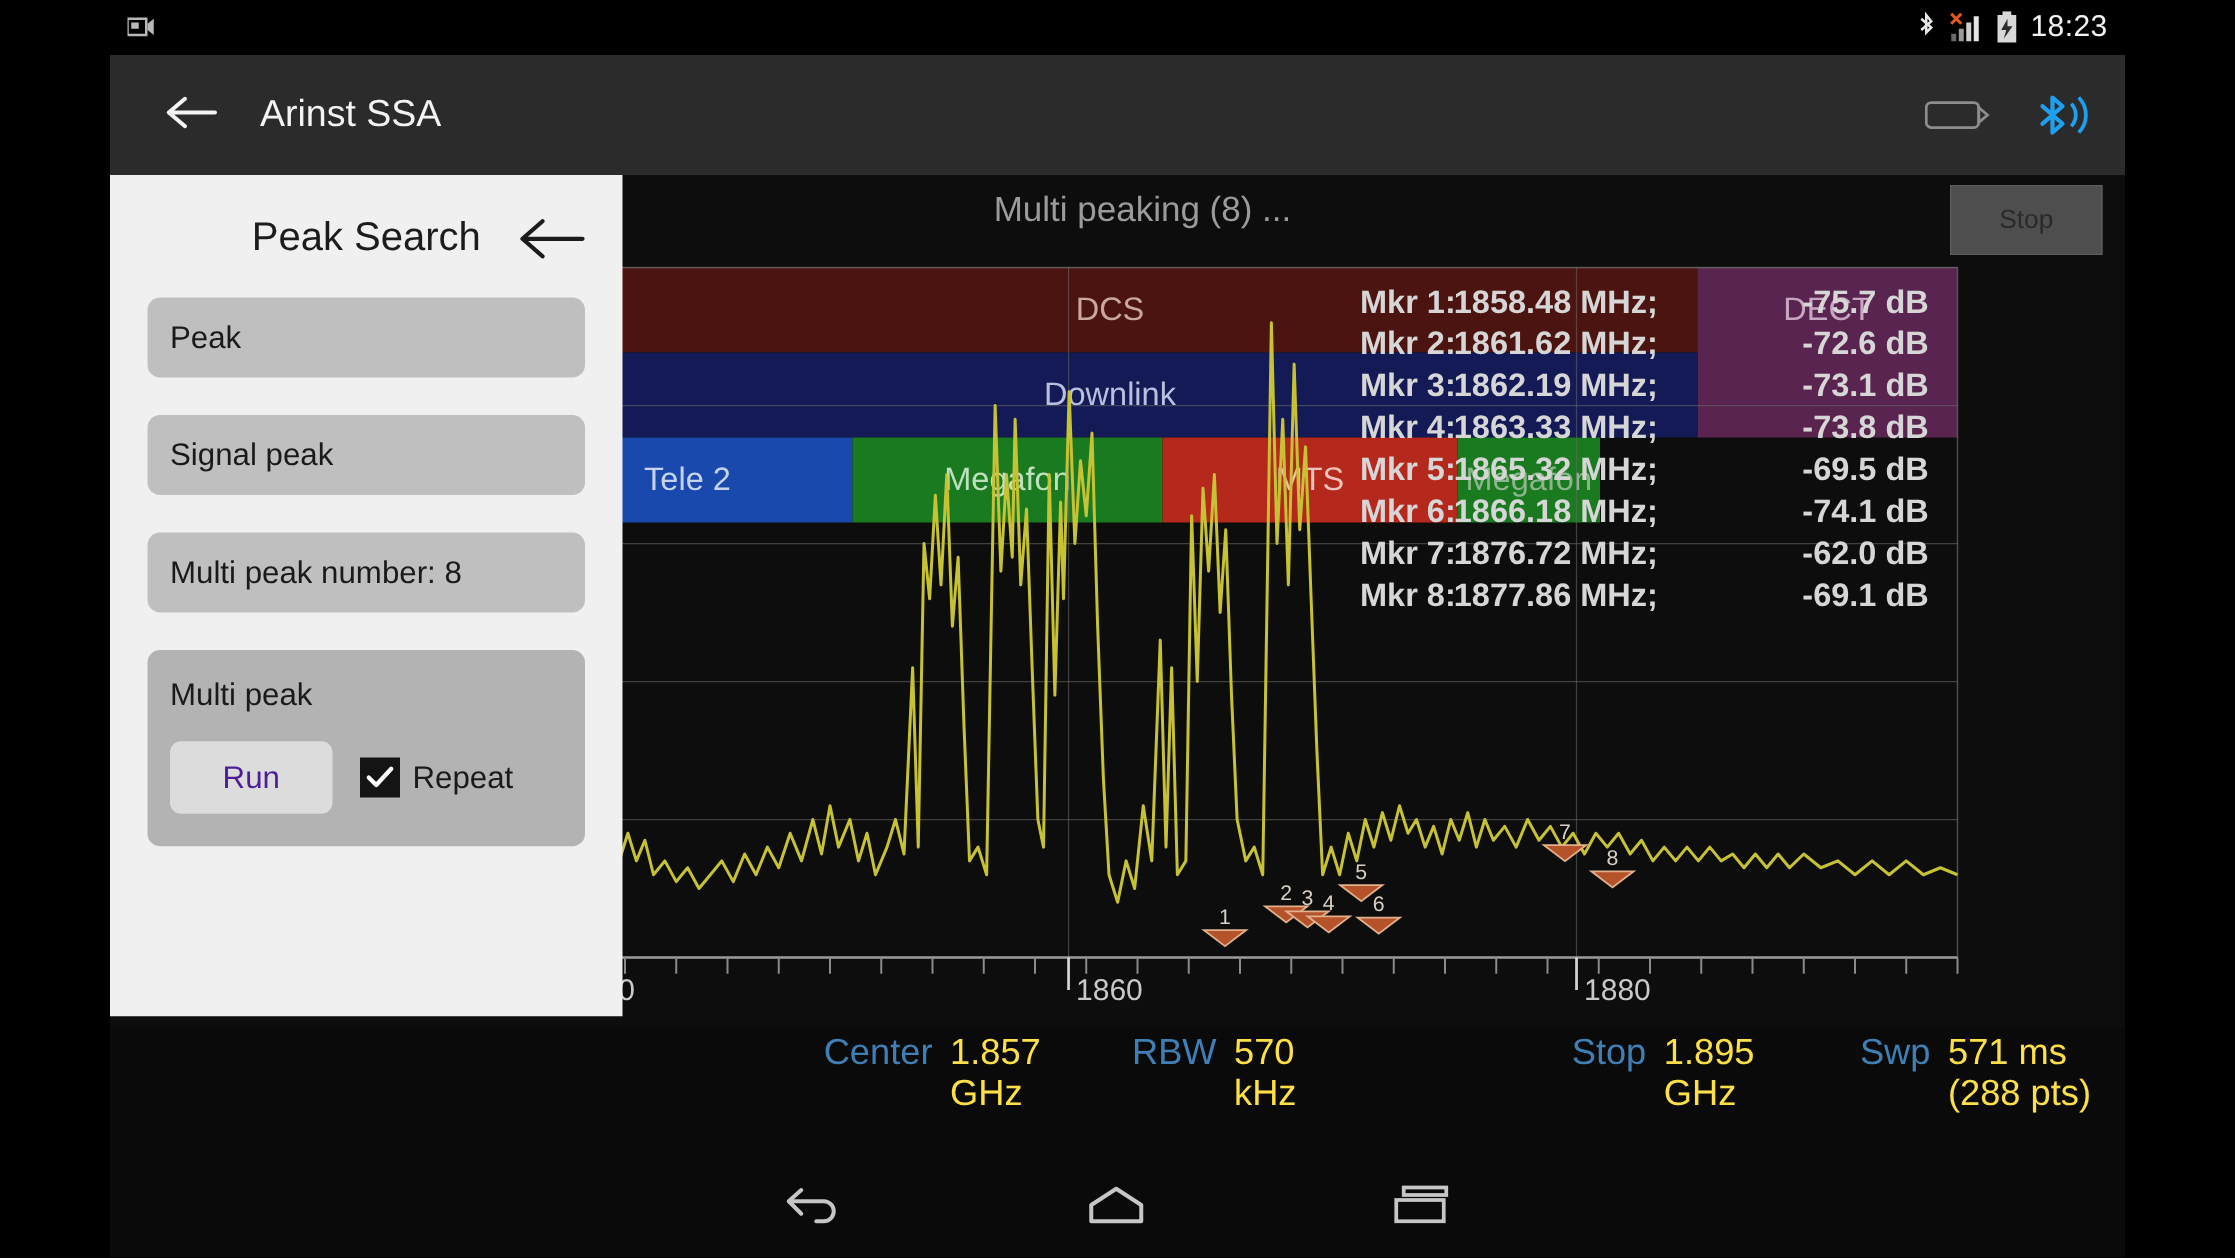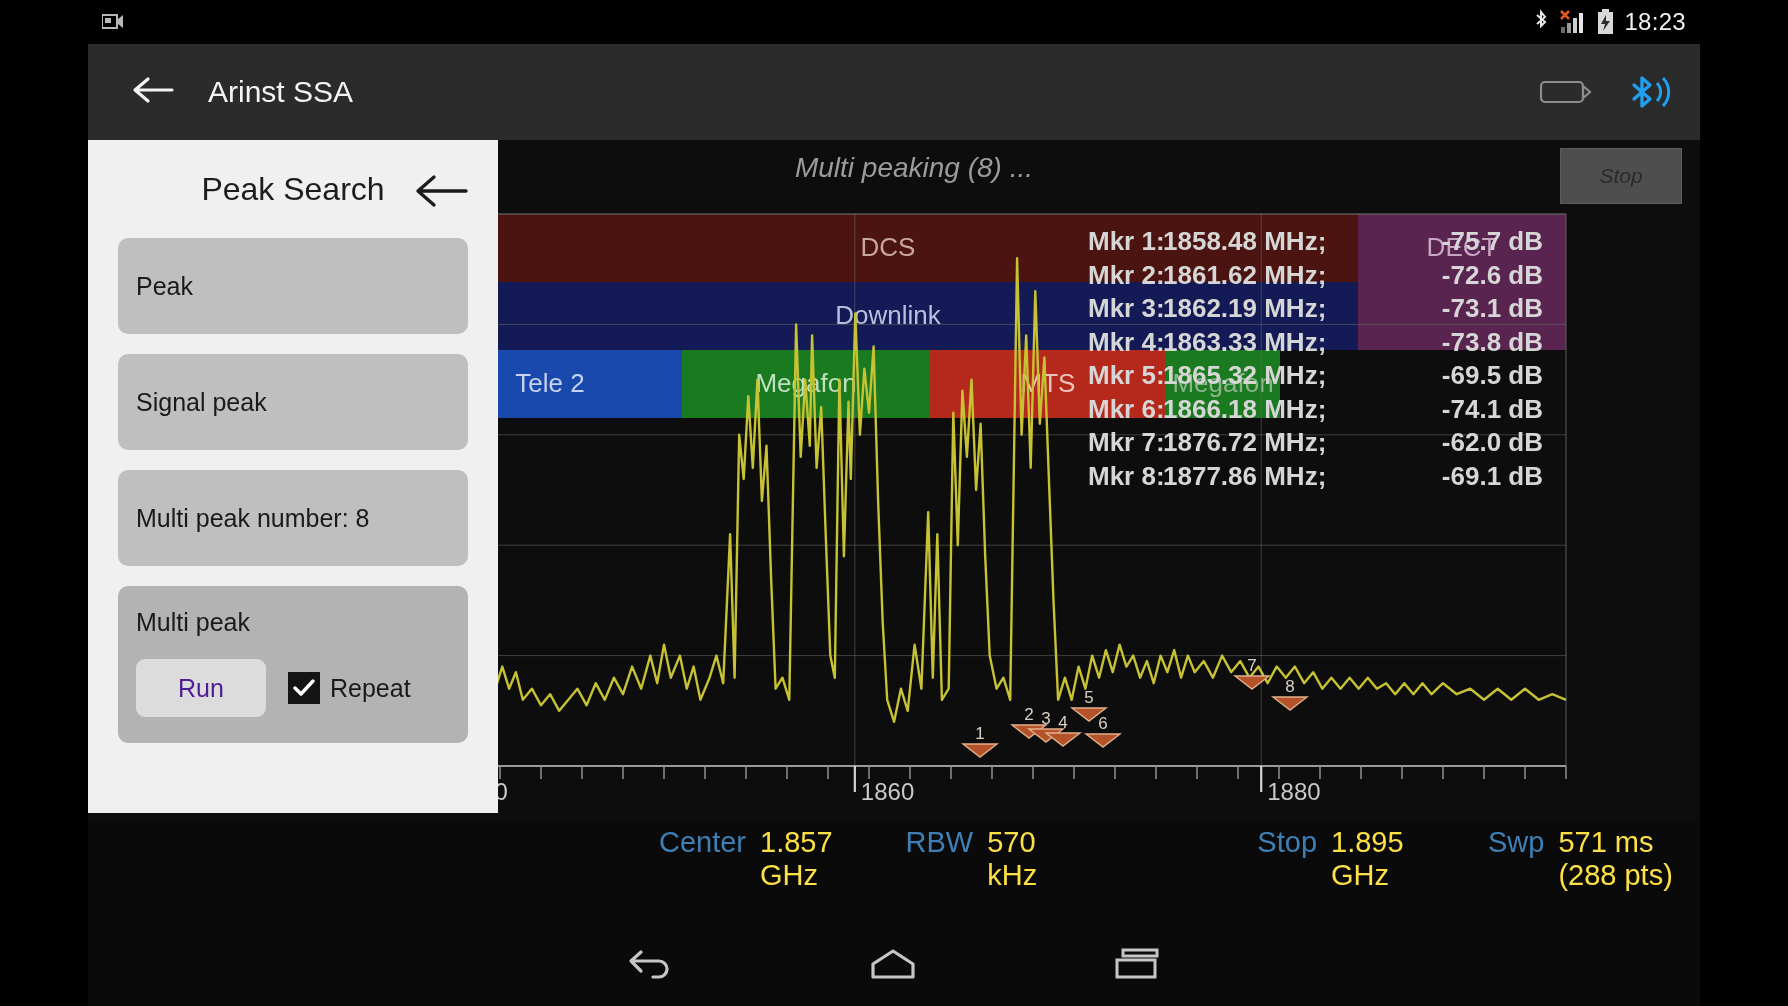--- a/index.html
+++ b/index.html
@@ -49,21 +49,21 @@
   .appbar .actions { margin-left: auto; display: flex; align-items: center; gap: 34px; }
 
   
   .analyzer {
     position: absolute; left: 0; top: 140px;
     width: 100%; height: 682px;
     background: #0d0d0d;
   }
 
   .an-header {
-    position: relative; height: 66px; font-style: italic;
+    position: relative; height: 66px;
   }
   .an-title {
     position: absolute; left: 0; right: 0; top: 12px;
     text-align: center;
     color: #9b9b9b; font-size: 28px;
     padding-left: 40px;
   }
   .stop-btn {
     position: absolute; right: 18px; top: 8px;
     width: 122px; height: 56px;
@@ -117,24 +117,24 @@
     height: 98px; display: flex; align-items: center; justify-content: center;
     position: relative;
   }
   .drawer-title { color: #1c1c1c; font-size: 32px; }
   .drawer-back {
     position: absolute; right: 0; top: 32px; cursor: pointer;
   }
   .menu-item {
     background: #bfbfbf;
     border-radius: 10px;
-    height: 96px;
+    height: 64px;
     display: flex; align-items: center;
     padding: 0 18px;
-    margin-bottom: 20px;
+    margin-bottom: 30px;
     color: #1a1a1a; font-size: 25px;
     cursor: pointer;
   }
   .group-card {
     background: #b3b3b3;
     border-radius: 10px;
     padding: 22px 18px 26px 18px;
   }
   .group-title { color: #1a1a1a; font-size: 25px; margin-bottom: 22px; }
   .group-row { display: flex; align-items: center; gap: 22px; }

